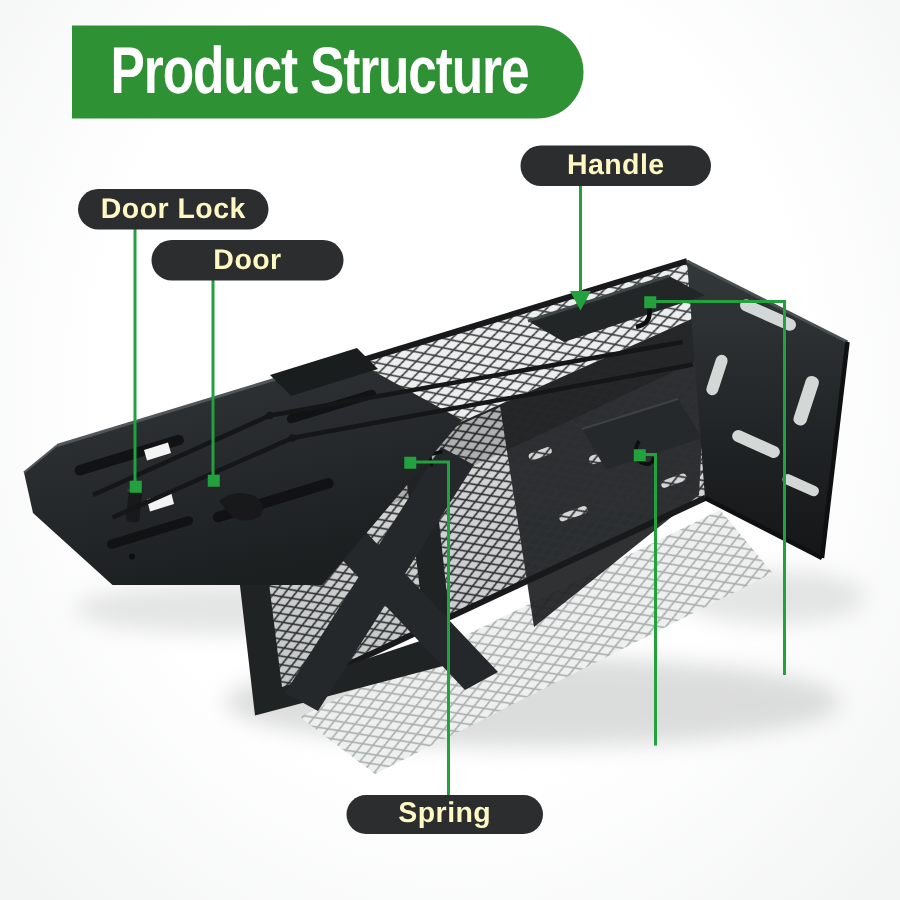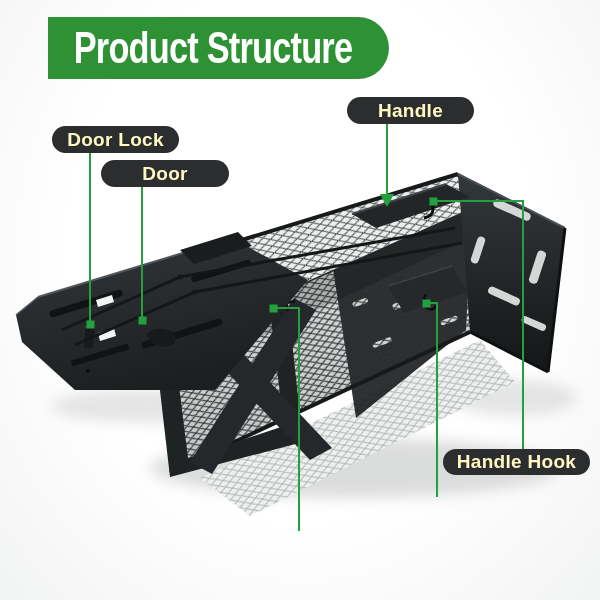--- a/index.html
+++ b/index.html
@@ -193,17 +193,17 @@
 
   <div class="pill pill-door-lock">
     <span>Door Lock</span>
   </div>
   <div class="pill pill-door">
     <span>Door</span>
   </div>
   <div class="pill pill-handle">
     <span>Handle</span>
   </div>
-  <div class="pill pill-handle-hook">
-    <span>Handle Hook</span>
+  <div class="pill pill-spring">
+    <span>Spring</span>
   </div>
 
 </div>
 
 </body></html>

